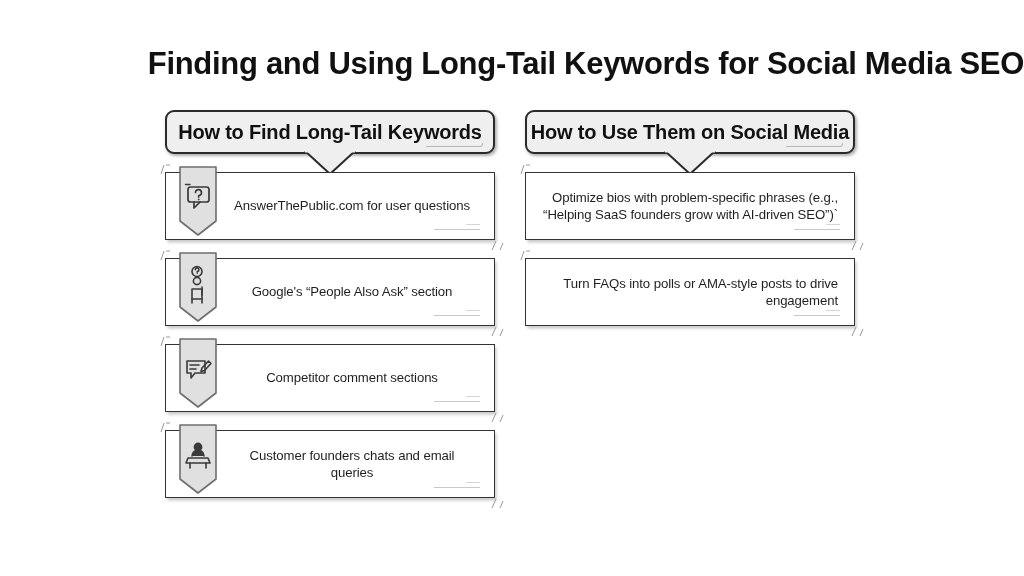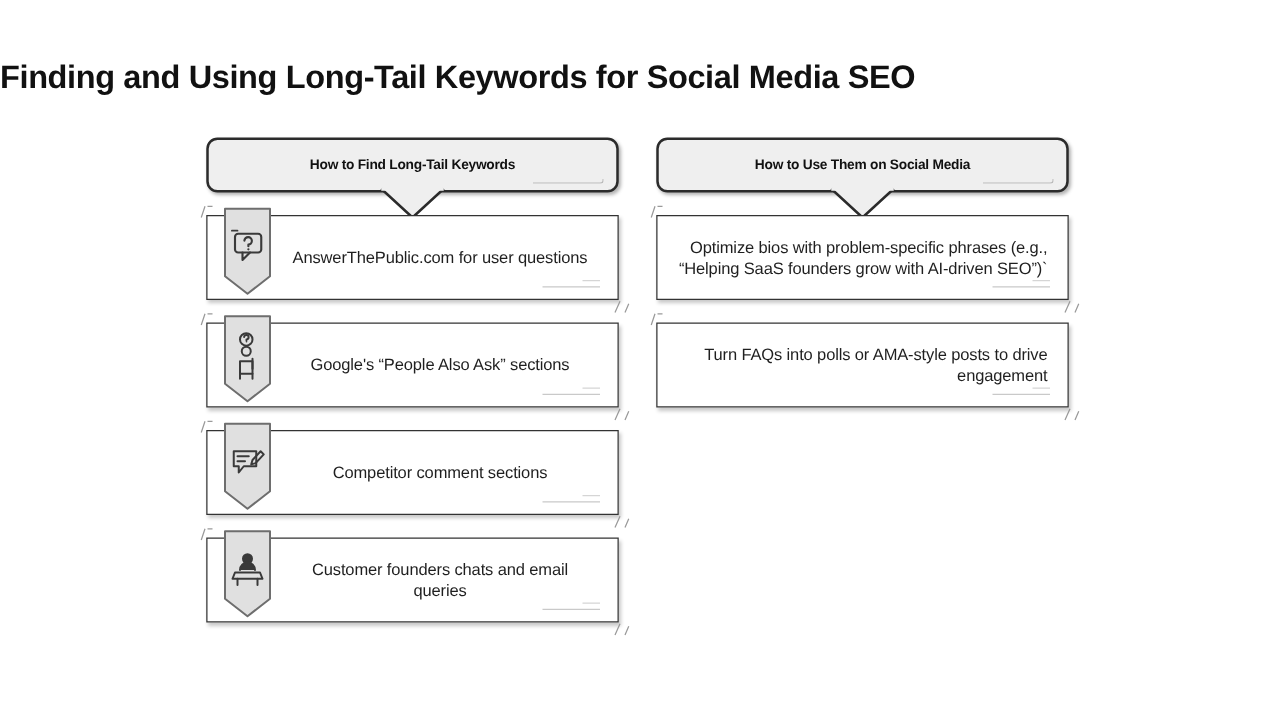--- a/index.html
+++ b/index.html
@@ -15,22 +15,22 @@
     color: #1c1c1c;
     position: relative;
   }
 
   
   .title {
     position: absolute;
     top: 46px;
     left: 0;
     width: 1024px;
-    text-align: left;
-    font-size: 26px;
+    text-align: right;
+    font-size: 31px;
     font-weight: bold;
     letter-spacing: -0.3px;
     color: #111111;
     white-space: nowrap;
   }
 
   
   .column {
     position: absolute;
     top: 110px;
@@ -46,21 +46,21 @@
     border: 2px solid #2b2b2b;
     border-radius: 9px;
     background: #efefef;
     display: flex;
     align-items: center;
     justify-content: center;
     box-shadow: 1.5px 2px 3px rgba(0,0,0,0.30);
     box-sizing: border-box;
   }
   .header-bubble .header-text {
-    font-size: 11px;
+    font-size: 20px;
     font-weight: bold;
     color: #111111;
     letter-spacing: -0.2px;
     white-space: nowrap;
   }
   
   .bubble-flourish {
     position: absolute;
     right: 10px;
     bottom: 5px;
@@ -206,21 +206,21 @@
       <g fill="none" stroke="#3a3a3a" stroke-width="1.6" stroke-linejoin="round" stroke-linecap="round">
         <circle cx="19" cy="20.5" r="5"></circle>
         <path d="M17.3 18.6 a1.8 1.8 0 1 1 1.9 1.9 v0.8"></path>
         <circle cx="19.2" cy="22.4" r="0.65" fill="#3a3a3a" stroke="none"></circle>
         <circle cx="19" cy="30" r="3.6"></circle>
         <path d="M14 38 h10 v10 h-10 z"></path>
         <path d="M14 48 v4 M24 48 v4"></path>
         <path d="M24 36 v8"></path>
       </g>
     </svg>
-    <div class="card-text">Google's “People Also Ask” sections</div>
+    <div class="card-text">Google's “People Also Ask” section</div>
     <span class="card-flourish"></span>
     <svg class="tick-br" viewBox="0 0 20 14">
       <path d="M4 12 L8 3 M12 12 L15 5" stroke="currentColor" stroke-width="1" fill="none"></path>
     </svg>
   </div>
 
   <div class="card with-icon">
     <svg class="tick-tl" viewBox="0 0 14 12">
       <path d="M2 10 L5 1 M7 1 L11 1" stroke="currentColor" stroke-width="1" fill="none"></path>
     </svg>

